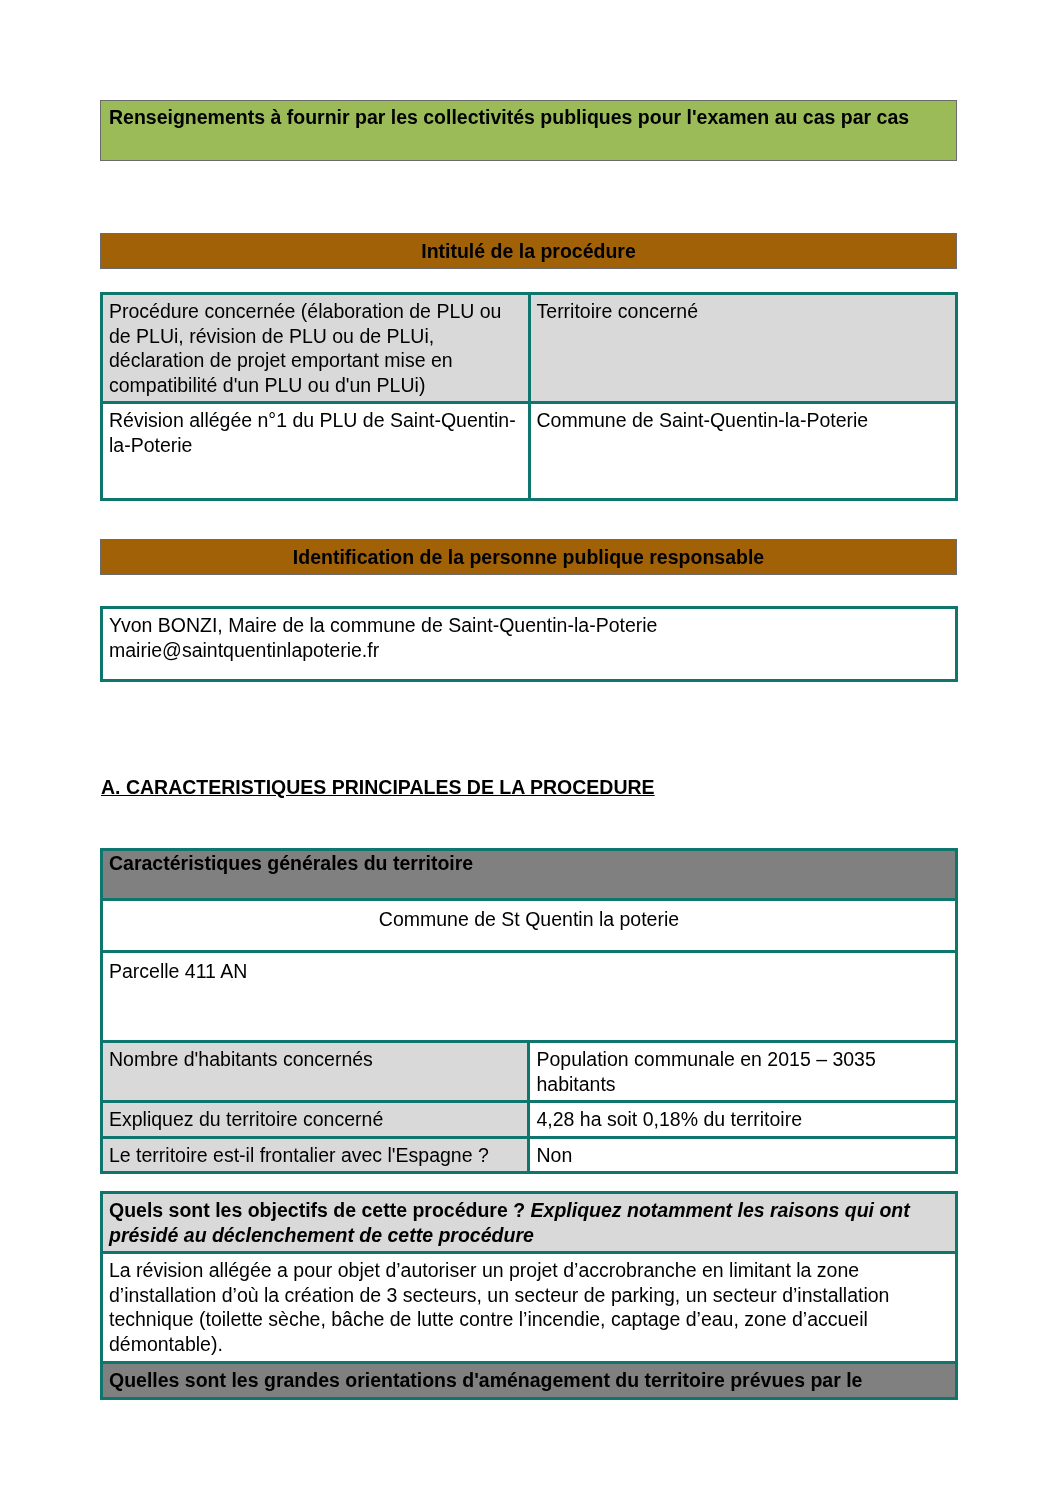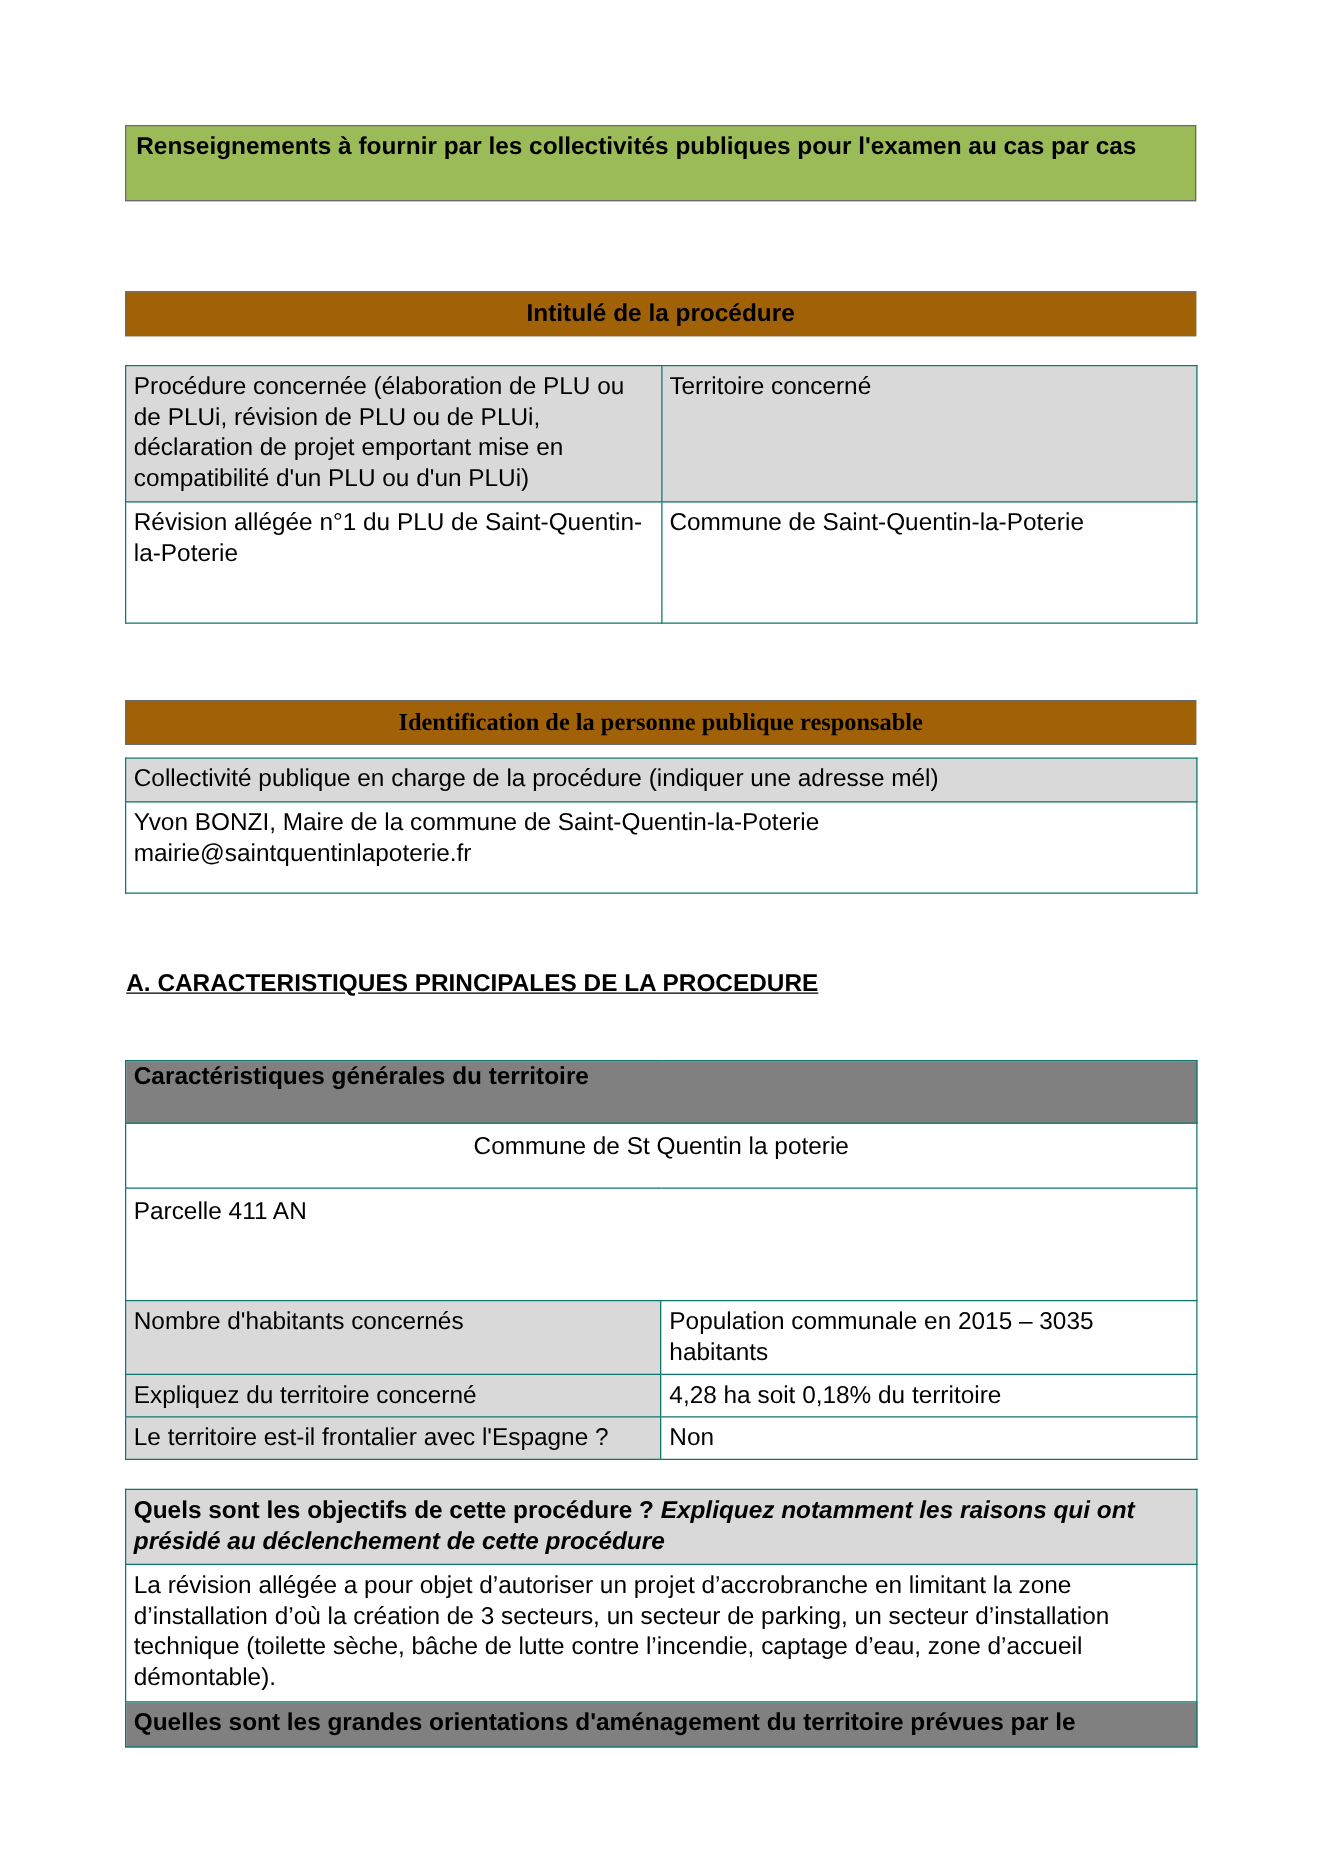--- a/index.html
+++ b/index.html
@@ -1,21 +1,21 @@
 <!DOCTYPE html>
 <html><head>
 <meta charset="utf-8">
 <style>
   html, body { margin:0; padding:0; background:#ffffff; }
   body { width:1058px; height:1497px; position:relative; font-family:"Liberation Sans", sans-serif; color:#000; overflow:hidden; }
   .box { position:absolute; left:100px; width:857px; box-sizing:border-box; border:1px solid #6b6b6b; }
   .green { background:#9bbb59; font-weight:bold; font-size:19.5px; line-height:25px; padding:4px 8px 4px 8px; }
   .dark { background:#a16207; font-weight:bold; font-size:19.5px; text-align:center; line-height:25px; padding:6px 8px; }
   table { position:absolute; left:100px; width:858px; border-collapse:collapse; font-size:19.5px; line-height:24.5px; }
-  td { border:1px solid #0f766e; vertical-align:top; padding:4px 6px 4px 6px; }
+  td { border:3px solid #0f766e; vertical-align:top; padding:4px 6px 4px 6px; }
   td.grey { background:#d9d9d9; }
   td.hdr { background:#808080; font-weight:bold; }
   td.sub { background:#d9d9d9; font-weight:bold; }
   .center { text-align:center; }
   .section-title { position:absolute; left:101px; top:776px; font-size:19.5px; font-weight:bold; text-decoration:underline; }
   .it { font-style:italic; }
 </style>
 </head>
 <body>
 
@@ -37,29 +37,26 @@
     <td class="grey">Procédure concernée (élaboration de PLU ou de PLUi, révision de PLU ou de PLUi, déclaration de projet emportant mise en compatibilité d'un PLU ou d'un PLUi)</td>
     <td class="grey">Territoire concerné</td>
   </tr>
   <tr style="height:97px;">
     <td>Révision allégée n°1 du PLU de Saint-Quentin-la-Poterie</td>
     <td>Commune de Saint-Quentin-la-Poterie</td>
   </tr>
 </tbody>
   </table>
 
-<div class="box dark" style="top:560px; height:36px; padding-top:5px;font-family:Liberation Serif, serif;">
+<div class="box dark" style="top:539px; height:36px; padding-top:5px;">
   <span>Identification de la personne publique responsable</span>
 </div>
 
 <table style="top:606px;">
   <tbody>
-      <tr style="height:35px;">
-    <td class="grey">Collectivité publique en charge de la procédure (indiquer une adresse mél)</td>
-  </tr>
   <tr style="height:73px;">
     <td>
       <div>Yvon BONZI, Maire de la commune de Saint-Quentin-la-Poterie</div>
       <div>mairie@saintquentinlapoterie.fr</div>
     </td>
   </tr>
 </tbody>
   </table>
 
 <div class="section-title">A. CARACTERISTIQUES PRINCIPALES DE LA PROCEDURE</div>

